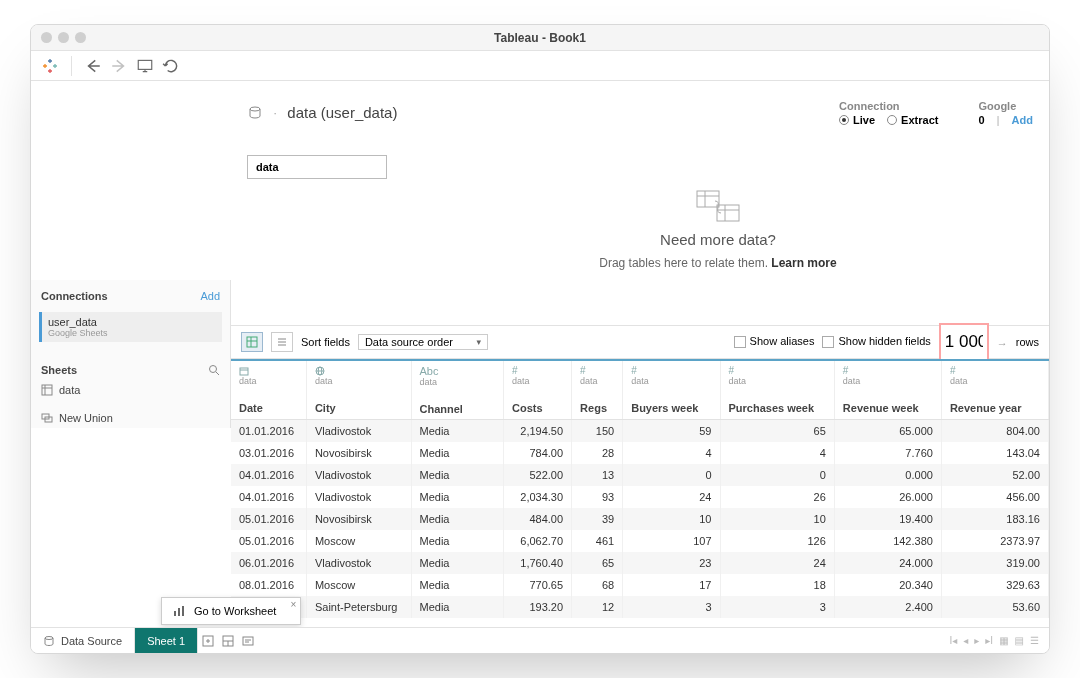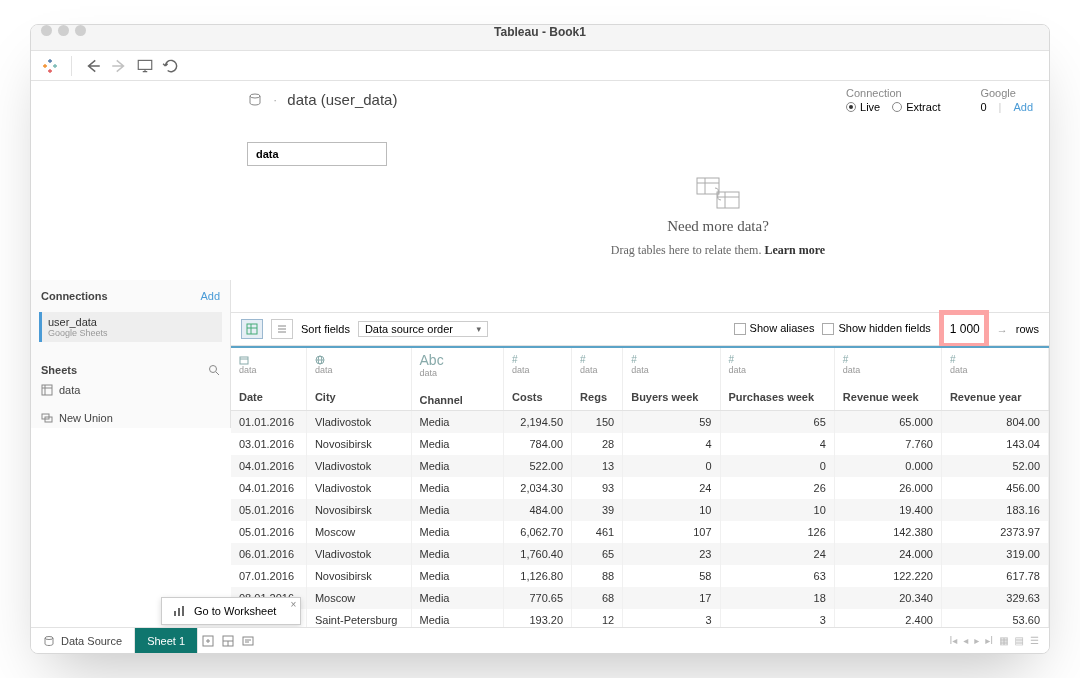--- a/index.html
+++ b/index.html
@@ -1,58 +1,58 @@
 <!DOCTYPE html>
 <html><head>
 <meta charset="utf-8">
 <style>
 * { margin:0; padding:0; box-sizing:border-box; }
 body { font-family: -apple-system, BlinkMacSystemFont, "Segoe UI", Arial, sans-serif; background:#fff; display:flex; justify-content:center; align-items:flex-start; }
 .window { width:1020px; height:630px; border:1px solid #d8d8d8; border-radius:8px; background:#fff; margin:24px auto; box-shadow:0 30px 60px -20px rgba(0,0,0,0.25); display:flex; flex-direction:column; overflow:hidden; position:relative; }
-.titlebar { height:26px; background:#f5f5f5; border-bottom:1px solid #e2e2e2; display:flex; align-items:flex-start; position:relative; }
+.titlebar { height:26px; background:#f5f5f5; border-bottom:1px solid #e2e2e2; display:flex; align-items:center; position:relative; }
 .traffic { display:flex; gap:6px; margin-left:10px; }
 .tl { width:11px; height:11px; border-radius:50%; background:#cfcfcf; }
 .titlebar-title { position:absolute; left:0; right:0; text-align:center; font-size:12px; color:#444; font-weight:600; pointer-events:none; }
 .topbar { height:30px; border-bottom:1px solid #e2e2e2; display:flex; align-items:center; padding:0 10px; gap:8px; }
 .dots-icon { width:18px; height:18px; }
 .tb-split { width:1px; height:20px; background:#e2e2e2; margin:0 4px; }
 .ic { width:18px; height:18px; display:inline-flex; align-items:center; justify-content:center; color:#666; }
 .main { flex:1; display:flex; min-height:0;align-items:center; }
 .sidebar { width:200px; border-right:1px solid #e2e2e2; background:#fafafa; display:flex; flex-direction:column; font-size:11px; }
 .sb-head { font-weight:700; color:#444; padding:10px 10px 4px; display:flex; align-items:center; justify-content:space-between; }
 .sb-head .link { color:#4a9bd6; font-weight:400; cursor:pointer; }
 .conn-item { background:#eee; margin:6px 8px 12px; padding:4px 6px; border-left:3px solid #4a9bd6; }
 .conn-item .nm { font-size:11px; color:#333; }
 .conn-item .sub { font-size:9px; color:#999; }
 .sb-item { display:flex; align-items:center; gap:6px; padding:4px 10px; color:#444; cursor:pointer; }
 .sb-item svg { flex:none; }
 .content { flex:1; display:flex; flex-direction:column; min-width:0; }
 .ds-head { height:44px; display:flex; align-items:center; padding:0 16px; gap:16px; font-size:13px; }
 .ds-name { display:flex; align-items:center; gap:10px; color:#444; }
 .ds-head .grow { flex:1; }
-.ds-meta { display:flex; gap:40px; font-size:11px; }
+.ds-meta { display:flex; gap:40px; font-size:11px;font-weight:bold; }
 .meta-col .lbl { color:#888; }
 .meta-col .row2 { display:flex; align-items:center; gap:12px; margin-top:2px; }
 .radio { display:inline-flex; align-items:center; gap:4px; }
 .radio .dot { width:10px; height:10px; border:1px solid #888; border-radius:50%; display:inline-block; position:relative; }
 .radio .dot.on::after { content:""; position:absolute; inset:2px; border-radius:50%; background:#333; }
 .meta-col .link { color:#4a9bd6; cursor:pointer; }
 .canvas { flex:0 0 190px; display:flex; position:relative; }
 .data-pill { margin:20px 0 0 16px; border:1px solid #bbb; background:#fff; width:140px; height:24px; display:flex; align-items:center; padding:0 8px; font-size:11px; font-weight:700; }
-.canvas-mid { flex:1; display:flex; flex-direction:column; align-items:center; justify-content:center; gap:8px; color:#666; font-size:12px;font-family:Liberation Serif, serif; }
+.canvas-mid { flex:1; display:flex; flex-direction:column; align-items:center; justify-content:center; gap:8px; color:#666; font-size:12px; }
 .canvas-mid .h { font-size:15px; color:#555; }
 .canvas-mid .lm { color:#333; font-weight:600; }
 .grid-toolbar { height:34px; border-top:1px solid #e2e2e2; border-bottom:1px solid #e2e2e2; display:flex; align-items:center; padding:0 10px; gap:8px; font-size:11px; background:#fff; }
 .btn-tog { width:22px; height:20px; border:1px solid #ccc; display:flex; align-items:center; justify-content:center; background:#fff; }
 .btn-tog.active { background:#e6eef5; border-color:#9bb8d0; }
 .sort-sel { border:1px solid #ccc; height:16px; padding:0 20px 0 6px; font-size:11px; display:flex; align-items:center; background:#fff; position:relative; min-width:130px; }
 .sort-sel::after { content:"▾"; position:absolute; right:6px; color:#666; font-size:9px; }
 .gt-grow { flex:1; }
 .chk { width:12px; height:12px; border:1px solid #aaa; display:inline-block; margin-right:4px; vertical-align:middle; }
-.rows-input { width:50px; height:38px; border:5px solid #fca5a5; text-align:right; padding:0 4px; font-size:12px; }
+.rows-input { width:50px; height:38px; border:2px solid #fca5a5; text-align:right; padding:0 4px; font-size:17px; }
 .grid { flex:1; overflow:auto; position:relative; }
 .table { width:100%; border-collapse:collapse; font-size:11px; table-layout:fixed; }
 .table th { text-align:left; font-weight:400; padding:4px 8px; border-right:1px solid #eee; border-bottom:1px solid #e2e2e2; background:#fff; border-top:2px solid #5ba3c7; }
 .table th .tiny { font-size:9px; color:#999; display:flex; align-items:center; gap:3px; }
 .table th .nm { font-weight:600; color:#444; margin-top:16px; }
 .table td { padding:5px 8px; border-right:1px solid #f0f0f0; color:#333; }
 .table tbody tr:nth-child(odd) td { background:#f6f6f6; }
 .num { text-align:right; }
 .footer { height:26px; border-top:1px solid #e2e2e2; display:flex; align-items:center; font-size:11px; position:relative; background:#fff; }
 .ftab { padding:0 12px; height:100%; display:flex; align-items:center; gap:6px; border-right:1px solid #e2e2e2; cursor:pointer; }
@@ -251,21 +251,21 @@
                       <circle cx="5" cy="5" r="4" stroke="#8aa" fill="none"></circle>
                       <ellipse cx="5" cy="5" rx="1.8" ry="4" stroke="#8aa" fill="none"></ellipse>
                       <line x1="1" y1="5" x2="9" y2="5" stroke="#8aa"></line>
                     </svg>
                   </div>
                   <div class="tiny">data</div>
                   <div class="nm">City</div>
                 </th>
                 <th style="width: 76px;">
                   <div class="tiny">
-                    <span style="color:#8aa;font-size:14px">Abc</span>
+                    <span style="color:#8aa;font-size:11px">Abc</span>
                   </div>
                   <div class="tiny">data</div>
                   <div class="nm">Channel</div>
                 </th>
                 <th style="width: 56px;">
                   <div class="tiny">
                     <span style="color:#8aa;font-size:10px">#</span>
                   </div>
                   <div class="tiny">data</div>
                   <div class="nm">Costs</div>
@@ -377,31 +377,20 @@
               <tr>
                 <td>06.01.2016</td>
                 <td>Vladivostok</td>
                 <td>Media</td>
                 <td class="num">1,760.40</td>
                 <td class="num">65</td>
                 <td class="num">23</td>
                 <td class="num">24</td>
                 <td class="num">24.000</td>
                 <td class="num">319.00</td>
-              </tr>
-              <tr>
-                <td>07.01.2016</td>
-                <td>Novosibirsk</td>
-                <td>Media</td>
-                <td class="num">1,126.80</td>
-                <td class="num">88</td>
-                <td class="num">58</td>
-                <td class="num">63</td>
-                <td class="num">122.220</td>
-                <td class="num">617.78</td>
               </tr>
               <tr>
                 <td>08.01.2016</td>
                 <td>Moscow</td>
                 <td>Media</td>
                 <td class="num">770.65</td>
                 <td class="num">68</td>
                 <td class="num">17</td>
                 <td class="num">18</td>
                 <td class="num">20.340</td>

